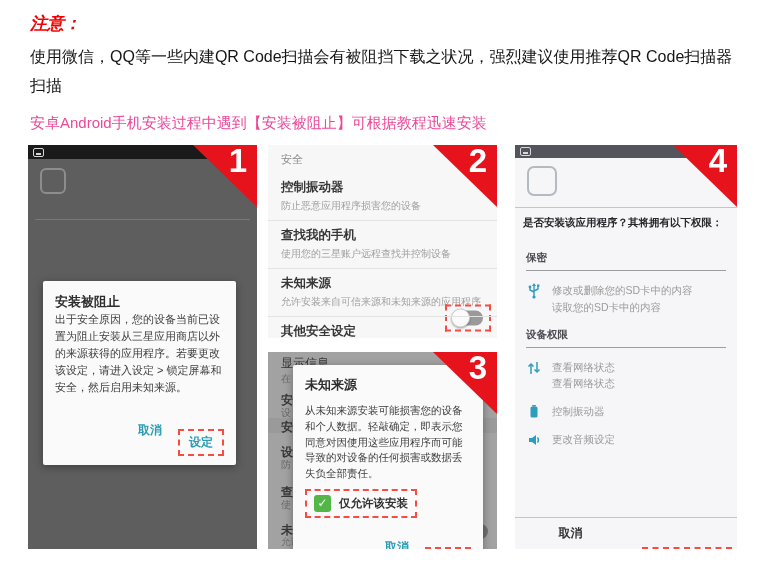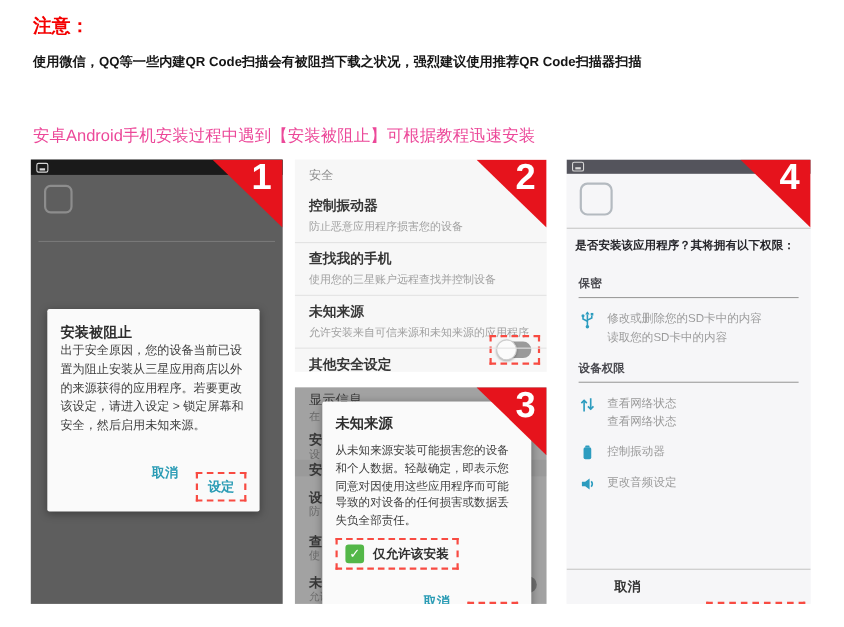--- a/index.html
+++ b/index.html
@@ -1,22 +1,22 @@
 <!DOCTYPE html>
 <html><head>
 <meta charset="utf-8">
 <style>
   * { box-sizing: border-box; margin: 0; padding: 0; }
   html,body { width:767px; height:570px; background:#fff;
     font-family:"Liberation Sans","DejaVu Sans",sans-serif; }
   .stage { position:relative; width:767px; height:570px; overflow:hidden; background:#fff; }
 
   
-  .notice-label { position:absolute; left:30px; top:12px; font-size:17px; font-weight:bold; color:#f40000; }
-  .notice-body  { position:absolute; left:30px; top:42px; width:716px; font-size:12px; font-weight:bold;
+  .notice-label { position:absolute; left:30px; top:12px; font-size:17px; font-weight:bold; color:#f40000;font-style:italic; }
+  .notice-body  { position:absolute; left:30px; top:42px; width:716px; font-size:16px; font-weight:normal;
                   color:#151515; line-height:29px; }
   .page-subtitle{ position:absolute; left:30px; top:114px; font-size:15px; color:#ec4899; }
 
   
   .panel { position:absolute; overflow:hidden; }
   .panel1 { left:28px;  top:145px; width:229px; height:404px; background:#5e5e5e; }
   .panel2 { left:268px; top:145px; width:229px; height:193px; background:#f7f7f7; }
   .panel3 { left:268px; top:352px; width:229px; height:197px; background:#efefef; }
   .panel4 { left:515px; top:145px; width:222px; height:404px; background:#f6f6f8; }
 

